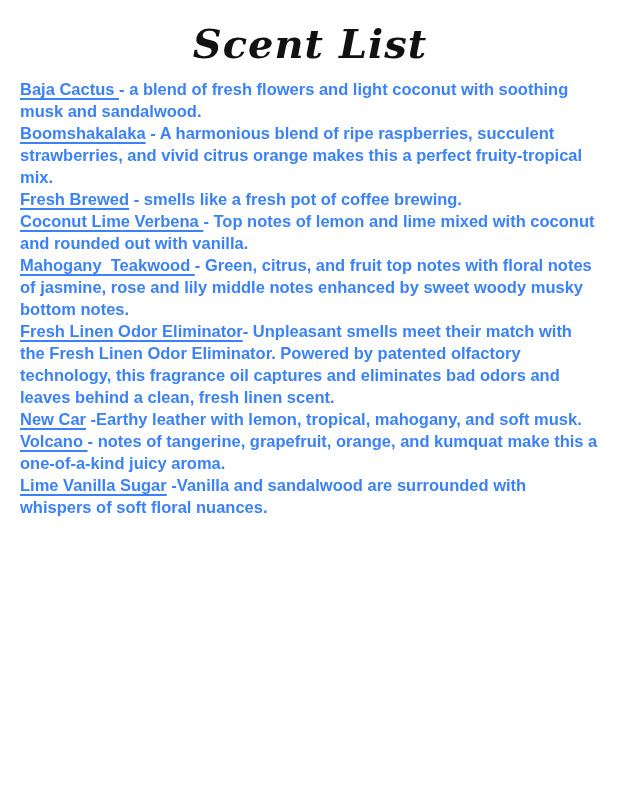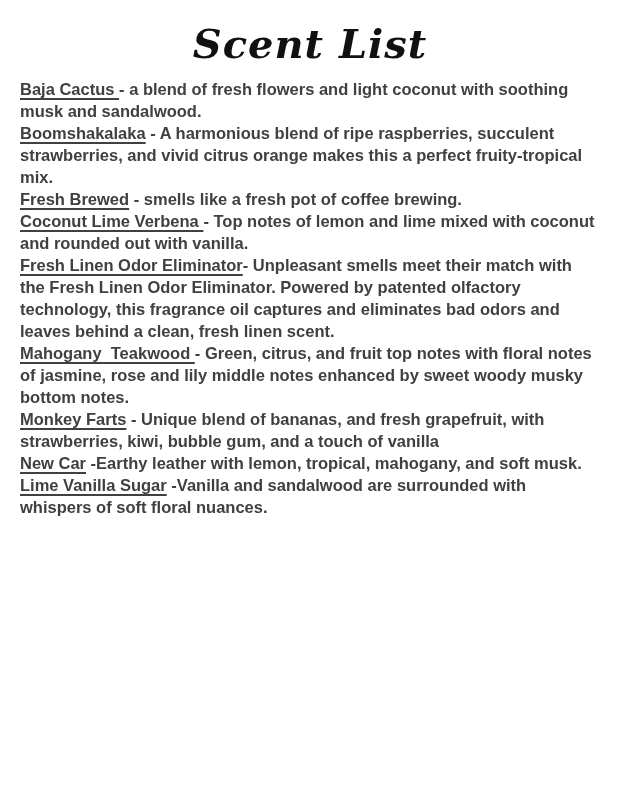--- a/index.html
+++ b/index.html
@@ -25,21 +25,21 @@
   }
   .scent-list {
     margin: 12px 22px 0 20px;
     width: 580px;
   }
   .scent-entry {
     font-family: "Liberation Sans", sans-serif;
     font-weight: 700;
     font-size: 16.5px;
     line-height: 22px;
-    color: #404040;
+    color: #3b82f6;
     white-space: pre-wrap;
   }
   .scent-name {
     text-decoration: underline;
     text-decoration-thickness: 1.5px;
     text-underline-offset: 3px;
   }
 </style>
 </head>
 <body>
@@ -50,24 +50,24 @@
   <section class="scent-list">
   <p class="scent-entry"><span class="scent-name">Baja Cactus </span><span class="scent-description">- a blend of fresh flowers and light coconut with soothing musk and sandalwood.</span></p>
 
   <p class="scent-entry"><span class="scent-name">Boomshakalaka</span><span class="scent-description"> - A harmonious blend of ripe raspberries, succulent strawberries, and vivid citrus orange makes this a perfect fruity-tropical mix.</span></p>
 
 
   <p class="scent-entry"><span class="scent-name">Fresh Brewed</span><span class="scent-description"> - smells like a fresh pot of coffee brewing.</span></p>
 
   <p class="scent-entry"><span class="scent-name">Coconut Lime Verbena </span><span class="scent-description">- Top notes of lemon and lime mixed with coconut and rounded out with vanilla.</span></p>
 
+  <p class="scent-entry"><span class="scent-name">Mahogany  Teakwood </span><span class="scent-description">- Green, citrus, and fruit top notes with floral notes of jasmine, rose and lily middle notes enhanced by sweet woody musky bottom notes.</span></p>
+
   <p class="scent-entry"><span class="scent-name">Fresh Linen Odor Eliminator</span><span class="scent-description">- Unpleasant smells meet their match with the Fresh Linen Odor Eliminator. Powered by patented olfactory technology, this fragrance oil captures and eliminates bad odors and leaves behind a clean, fresh linen scent.</span></p>
 
-  <p class="scent-entry"><span class="scent-name">Mahogany  Teakwood </span><span class="scent-description">- Green, citrus, and fruit top notes with floral notes of jasmine, rose and lily middle notes enhanced by sweet woody musky bottom notes.</span></p>
-
-  <p class="scent-entry"><span class="scent-name">Monkey Farts</span><span class="scent-description"> - Unique blend of bananas, and fresh grapefruit, with strawberries, kiwi, bubble gum, and a touch of vanilla</span></p>
 
   <p class="scent-entry"><span class="scent-name">New Car</span><span class="scent-description"> -Earthy leather with lemon, tropical, mahogany, and soft musk.</span></p>
 
+  <p class="scent-entry"><span class="scent-name">Volcano </span><span class="scent-description">- notes of tangerine, grapefruit, orange, and kumquat make this a one-of-a-kind juicy aroma.</span></p>
 
   <p class="scent-entry"><span class="scent-name">Lime Vanilla Sugar</span><span class="scent-description"> -Vanilla and sandalwood are surrounded with whispers of soft floral nuances.</span></p>
 </section>
 </div>
 
 </body></html>

